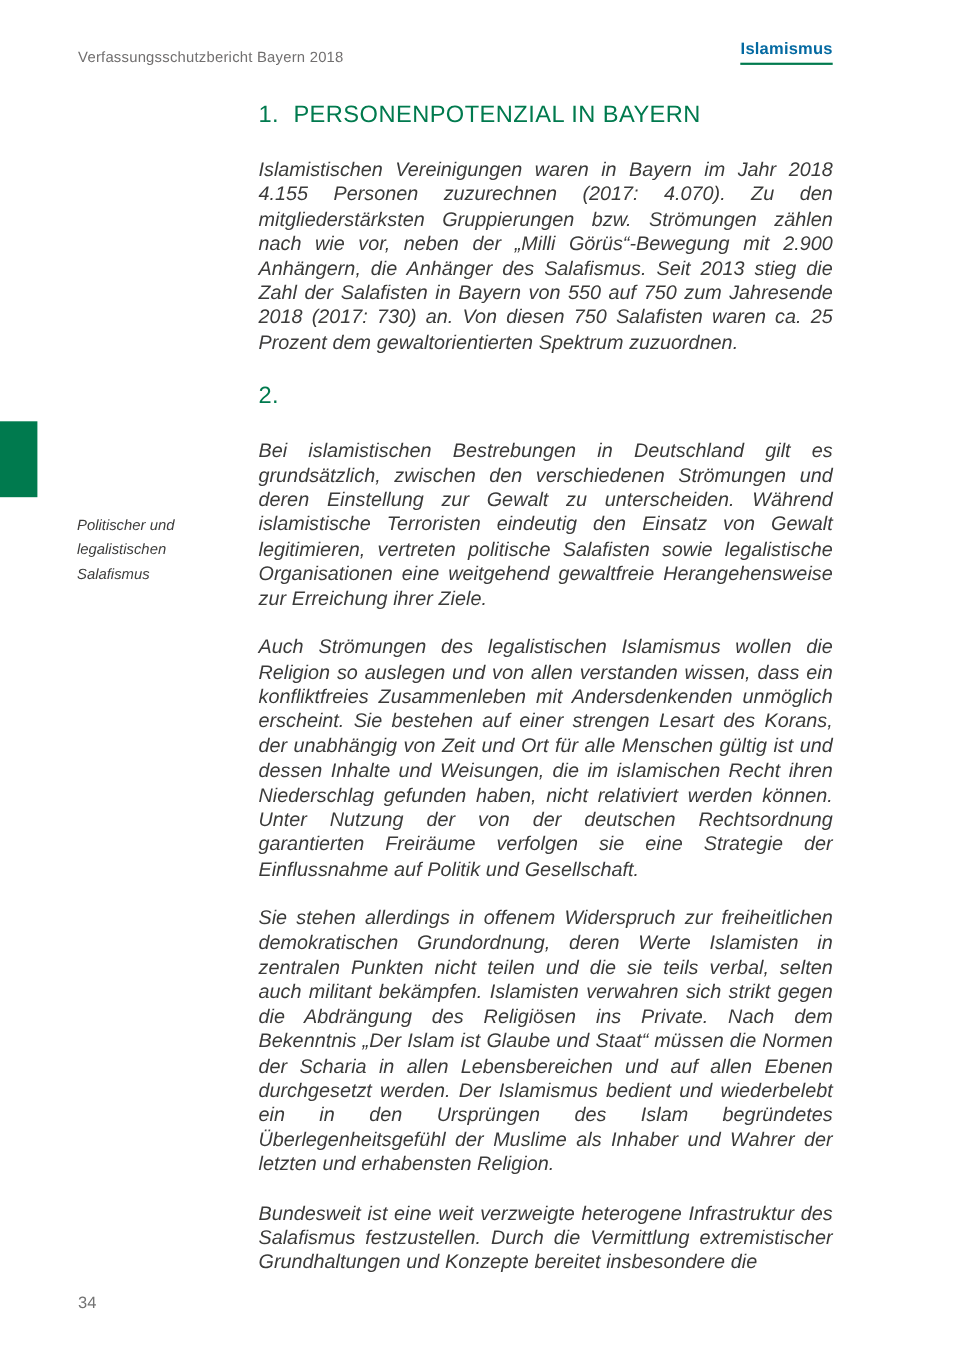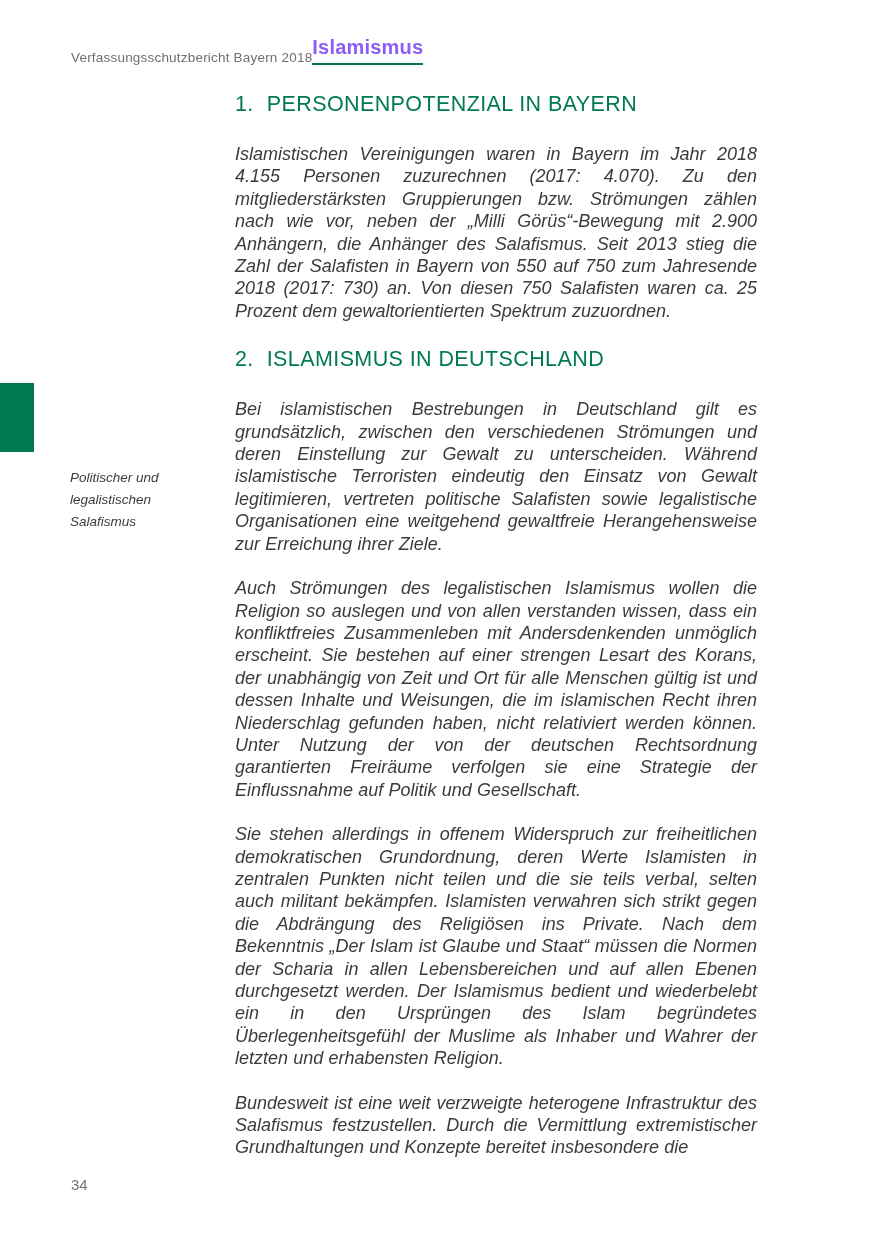--- a/index.html
+++ b/index.html
@@ -11,31 +11,32 @@
     font-family: "Liberation Sans", "DejaVu Sans", sans-serif;
     color: #3b3b3a;
     overflow: hidden;
   }
   .page-header {
     position: absolute;
     top: 36px;
     left: 71px;
     width: 686px;
     display: flex;
+    justify-content: space-between;
     align-items: flex-end;
   }
   .header-left {
     font-size: 13.5px;
     color: #716f6f;
     letter-spacing: 0.2px;
   }
   .header-right {
-    font-size: 20px;
+    font-size: 15px;
     font-weight: bold;
-    color: #8b5cf6;
+    color: #0369a1;
     border-bottom: 2px solid #007a4e;
     padding-bottom: 4px;
     letter-spacing: 0.2px;
   }
   .green-marker {
     position: absolute;
     left: 0;
     top: 383px;
     width: 34px;
     height: 69px;
@@ -108,21 +109,20 @@
 
     <h2 class="heading">
       <span class="heading-number">1.</span>
       <span class="heading-title">PERSONENPOTENZIAL IN BAYERN</span>
     </h2>
 
     <p class="body-para">Islamistischen Vereinigungen waren in Bayern im Jahr 2018 4.155 Personen zuzurechnen (2017: 4.070). Zu den mitgliederstärksten Gruppierungen bzw. Strömungen zählen nach wie vor, neben der „Milli Görüs“-Bewegung mit 2.900 Anhängern, die Anhänger des Salafismus. Seit 2013 stieg die Zahl der Salafisten in Bayern von 550 auf 750 zum Jahresende 2018 (2017: 730) an. Von diesen 750 Salafisten waren ca. 25 Prozent dem gewaltorientierten Spektrum zuzuordnen.</p>
 
     <h2 class="heading heading-2">
       <span class="heading-number">2.</span>
-      <span class="heading-title">ISLAMISMUS IN DEUTSCHLAND</span>
     </h2>
 
     <p class="body-para">Bei islamistischen Bestrebungen in Deutschland gilt es grundsätzlich, zwischen den verschiedenen Strömungen und deren Einstellung zur Gewalt zu unterscheiden. Während islamistische Terroristen eindeutig den Einsatz von Gewalt legitimieren, vertreten politische Salafisten sowie legalistische Organisationen eine weitgehend gewaltfreie Herangehensweise zur Erreichung ihrer Ziele.</p>
     <p class="body-para">Auch Strömungen des legalistischen Islamismus wollen die Religion so auslegen und von allen verstanden wissen, dass ein konfliktfreies Zusammenleben mit Andersdenkenden unmöglich erscheint. Sie bestehen auf einer strengen Lesart des Korans, der unabhängig von Zeit und Ort für alle Menschen gültig ist und dessen Inhalte und Weisungen, die im islamischen Recht ihren Niederschlag gefunden haben, nicht relativiert werden können. Unter Nutzung der von der deutschen Rechtsordnung garantierten Freiräume verfolgen sie eine Strategie der Einflussnahme auf Politik und Gesellschaft.</p>
     <p class="body-para">Sie stehen allerdings in offenem Widerspruch zur freiheitlichen demokratischen Grundordnung, deren Werte Islamisten in zentralen Punkten nicht teilen und die sie teils verbal, selten auch militant bekämpfen. Islamisten verwahren sich strikt gegen die Abdrängung des Religiösen ins Private. Nach dem Bekenntnis „Der Islam ist Glaube und Staat“ müssen die Normen der Scharia in allen Lebensbereichen und auf allen Ebenen durchgesetzt werden. Der Islamismus bedient und wiederbelebt ein in den Ursprüngen des Islam begründetes Überlegenheitsgefühl der Muslime als Inhaber und Wahrer der letzten und erhabensten Religion.</p>
     <p class="body-para">Bundesweit ist eine weit verzweigte heterogene Infrastruktur des Salafismus festzustellen. Durch die Vermittlung extremistischer Grundhaltungen und Konzepte bereitet insbesondere die</p>
 
   </main>
 
   <footer class="page-footer">

